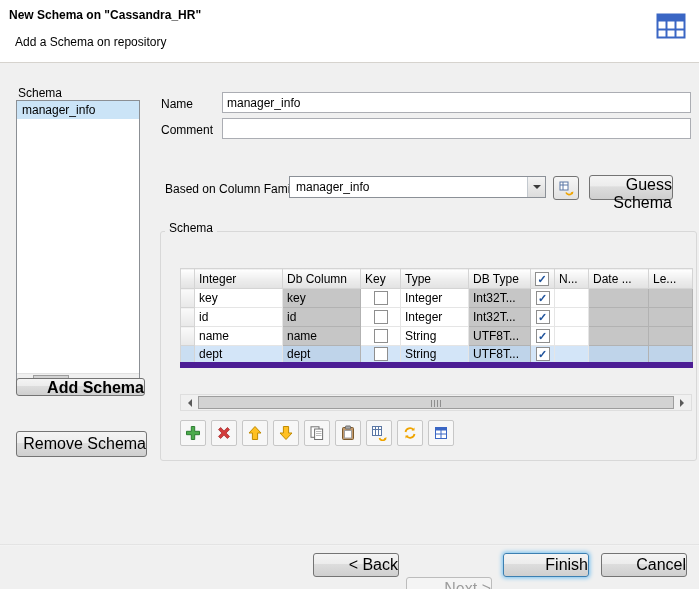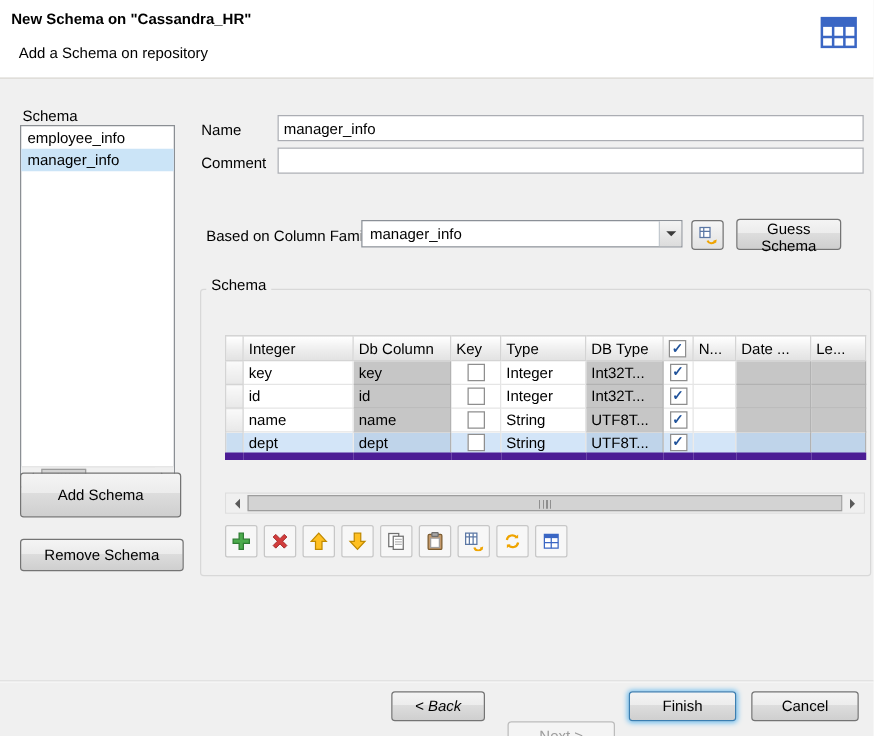--- a/index.html
+++ b/index.html
@@ -20,21 +20,21 @@
   .sarrow{position:absolute;top:0;bottom:0;width:15px;display:flex;align-items:center;justify-content:center;background:#f0f0f0;}
   .sarrow.left{left:0}.sarrow.right{right:0}
   .tri-l{width:0;height:0;border:4px solid transparent;border-right-color:#5a5a5a;margin-right:3px;}
   .tri-r{width:0;height:0;border:4px solid transparent;border-left-color:#5a5a5a;margin-left:3px;}
   .sthumb{position:absolute;top:1px;bottom:1px;background:#d3d3d3;border:1px solid #9d9d9d;box-sizing:border-box;}
   .grip{position:absolute;left:50%;top:3px;transform:translateX(-50%);width:10px;height:7px;
         background:repeating-linear-gradient(90deg,#8f8f8f 0 1px,rgba(0,0,0,0) 1px 3px);}
   
   .btn{position:absolute;box-sizing:border-box;border:1px solid #747474;border-radius:3px;
        background:linear-gradient(#f4f4f4,#ececec 45%,#dddddd 46%,#cfcfcf);
-       font-family:"Liberation Sans",sans-serif;font-size:12px;color:#000;text-align:center;cursor:default;padding:0;}
+       font-family:"Liberation Sans",sans-serif;font-size:16px;color:#000;text-align:right;cursor:default;padding:0;}
   .btn.default{border-color:#3c7fb1;box-shadow:0 0 4px 1px #74c0f0;}
   .btn.disabled{color:#9c9c9c;background:#f4f4f4;border-color:#bcbcbc;box-shadow:none;}
   
   .tbox{position:absolute;box-sizing:border-box;height:21px;border:1px solid #abadb3;background:#fff;
         padding:2px 4px;font-family:"Liberation Sans",sans-serif;font-size:12px;}
   
   .combo{position:absolute;box-sizing:border-box;height:22px;border:1px solid #8b9097;background:#fff;}
   .combo-text{position:absolute;left:6px;top:3px;}
   .combo-btn{position:absolute;right:0;top:0;bottom:0;width:17px;border-left:1px solid #c3c9cf;
              background:linear-gradient(#f4f4f4,#dcdcdc);display:flex;align-items:center;justify-content:center;}
@@ -84,35 +84,34 @@
         <rect x="1.5" y="3.5" width="27" height="7" fill="#3a66c4"></rect>
         <line x1="10.5" y1="3.5" x2="10.5" y2="26.5" stroke="#3a66c4" stroke-width="2"></line>
         <line x1="19.5" y1="3.5" x2="19.5" y2="26.5" stroke="#3a66c4" stroke-width="2"></line>
         <line x1="1.5" y1="18.5" x2="28.5" y2="18.5" stroke="#3a66c4" stroke-width="2"></line>
       </svg>
     </div>
   </div>
 
   <div class="lbl" style="left:18px;top:86px;">Schema</div>
   <div class="listbox">
-    <div class="listitem">employee_info</div>
     <div class="listitem sel">manager_info</div>
     <div class="hscroll">
       <div class="sarrow left">
           <span class="tri-l"></span>
         </div>
       <div class="sthumb" style="left:16px;width:36px;">
           <span class="grip"></span>
         </div>
       <div class="sarrow right">
           <span class="tri-r"></span>
         </div>
     </div>
   </div>
-  <button class="btn" style="left:16px;top:378px;width:129px;height:36px;">Add Schema</button>
+  <button class="btn" style="left:16px;top:378px;width:129px;height:18px;font-weight:bold;">Add Schema</button>
   <button class="btn" style="left:16px;top:431px;width:131px;height:26px;">Remove Schema</button>
 
   <div class="lbl" style="left:161px;top:97px;">Name</div>
   <input class="tbox" style="left: 222px; top: 92px; width: 469px;" value="manager_info">
   <div class="lbl" style="left:161px;top:123px;">Comment</div>
   <input class="tbox" style="left: 222px; top: 118px; width: 469px;" value="">
 
   <div class="lbl" style="left:165px;top:182px;">Based on Column Family</div>
   <div class="combo" style="left:289px;top:176px;width:257px;">
     <span class="combo-text">manager_info</span>
@@ -286,18 +285,18 @@
       <svg viewBox="0 0 16 16" width="16" height="16">
         <rect x="2.5" y="2.5" width="11" height="11" fill="#fff" stroke="#3a66c4"></rect>
         <rect x="2.5" y="2.5" width="11" height="3" fill="#3a66c4"></rect>
         <line x1="8" y1="2.5" x2="8" y2="13.5" stroke="#3a66c4"></line>
         <line x1="2.5" y1="9" x2="13.5" y2="9" stroke="#3a66c4"></line>
       </svg>
     </button>
   </div>
 
   <div class="sep"></div>
-  <button class="btn" style="left:313px;top:553px;width:75px;height:24px;font-style:italic;">&lt; Back</button>
+  <button class="btn" style="left:313px;top:553px;width:86px;height:24px;">&lt; Back</button>
   <button class="btn disabled" style="left:406px;top:577px;width:86px;height:24px;">Next &gt;</button>
   <button class="btn default" style="left:503px;top:553px;width:86px;height:24px;">Finish</button>
   <button class="btn" style="left:601px;top:553px;width:86px;height:24px;">Cancel</button>
 
 </div>
 
 </body></html>

